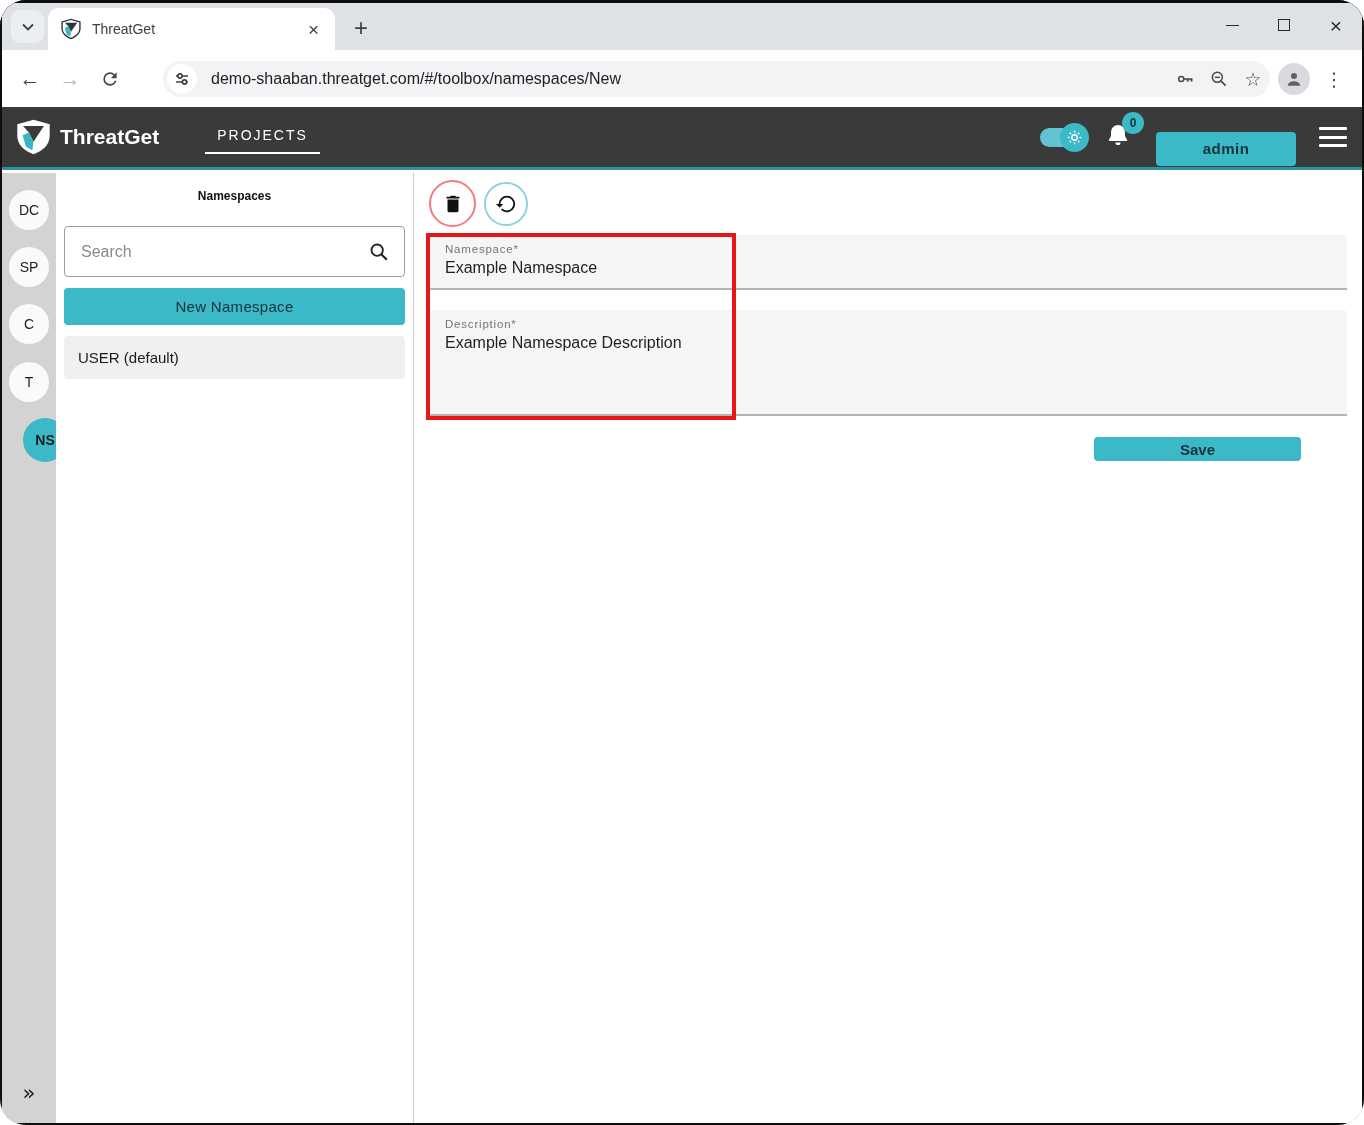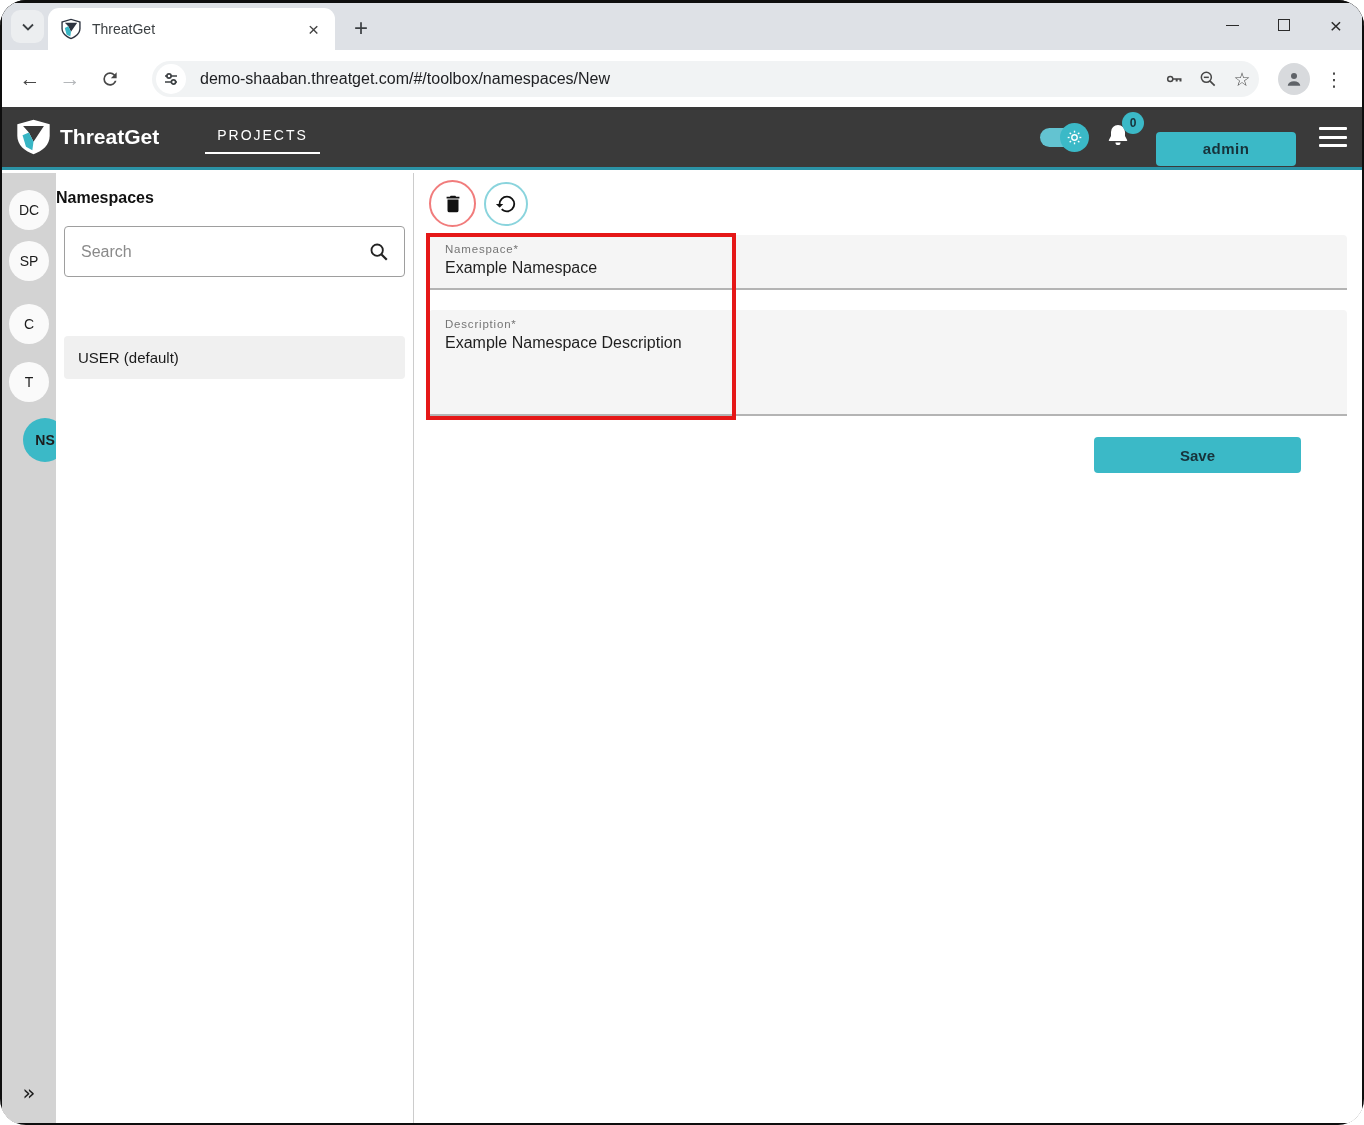--- a/index.html
+++ b/index.html
@@ -25,21 +25,21 @@
   .glyph-max { width:12px; height:12px; border:1.6px solid #2b2b2b; display:block; }
   .glyph-close { font-size:21px; line-height:1; }
 
   
   .toolbar { position:absolute; left:2px; top:50px; right:2px; height:57px; background:#fff;
              display:flex; align-items:center; }
   .nav-btn { width:40px; height:40px; border:none; background:none; font-size:21px; cursor:pointer;
              display:flex; align-items:center; justify-content:center; color:#474747; }
   .nav-btn.back { margin-left:8px; }
   .nav-btn.fwd { color:#b4b7ba; }
-  .omnibox { position:absolute; left:150px; top:11px; width:1107px; height:36px; background:#f1f3f4;
+  .omnibox { position:absolute; left:161px; top:11px; width:1107px; height:36px; background:#f1f3f4;
              border-radius:18px; display:flex; align-items:center; }
   .site-chip { width:30px; height:30px; border-radius:50%; background:#fff; margin-left:4px;
                display:flex; align-items:center; justify-content:center; cursor:pointer; }
   .url-text { font-size:16px; color:#202124; margin-left:14px; flex:1; white-space:nowrap; overflow:hidden; }
   .omni-icon { width:34px; height:34px; border:none; background:none; cursor:pointer;
                display:flex; align-items:center; justify-content:center; color:#474747; font-size:19px; }
   .avatar-btn { position:absolute; right:52px; top:13px; width:32px; height:32px; border-radius:50%;
                 background:#d8dadd; border:none; cursor:pointer; display:flex; align-items:center; justify-content:center; }
   .kebab-btn { position:absolute; right:12px; top:13px; width:32px; height:32px; border:none; background:none;
                font-size:19px; color:#474747; cursor:pointer; }
@@ -70,21 +70,21 @@
   .content { position:absolute; left:2px; top:173px; right:2px; bottom:2px; background:#fff; }
   .rail { position:absolute; left:0; top:0; width:54px; height:100%; background:var(--rail-bg,#d3d3d3); }
   .rail-avatar { position:absolute; left:7px; width:40px; height:40px; border-radius:50%; background:#fafafa;
                  color:#1c1c1c; font-size:14px; display:flex; align-items:center; justify-content:center; cursor:pointer; }
   .rail-avatar.active { width:44px; height:44px; left:21px; background:var(--accent,#3bb9c7); font-weight:bold; }
   .rail-expand { position:absolute; left:0; bottom:18px; width:54px; text-align:center; font-size:21px;
                  color:#1c1c1c; cursor:pointer; background:none; border:none; font-family:"DejaVu Sans",sans-serif; }
 
   .sidebar { position:absolute; left:54px; top:0; width:358px; height:100%; background:#fff;
              border-right:1px solid #ccc; }
-  .sb-title { position:absolute; top:16px; left:0; width:100%; font-size:16px;
+  .sb-title { position:absolute; top:16px; left:0; width:100%; text-align:center; font-size:12px;
               font-weight:bold; color:#111; }
   .sb-search { position:absolute; left:8px; top:53px; width:341px; height:51px; border:1px solid #9e9e9e;
                border-radius:4px; background:#fff; display:flex; align-items:center; }
   .sb-search input { flex:1; border:none; outline:none; font-size:16px; color:#222; padding-left:16px;
                      background:transparent; font-family:"Liberation Sans",sans-serif; }
   .sb-search input::placeholder { color:#8a8a8a; }
   .sb-search .mag { margin-right:14px; display:flex; }
   .sb-new { position:absolute; left:8px; top:115px; width:341px; height:37px; background:var(--accent,#3bb9c7);
             border:none; border-radius:4px; color:#17323a; font-size:15px; letter-spacing:.3px; cursor:pointer;
             font-family:"Liberation Sans",sans-serif; }
@@ -104,21 +104,21 @@
   .field-2 { top:137px; height:106px; }
   .field .flabel { font-size:11.5px; color:#757575; letter-spacing:.8px; }
   .field .fvalue { font-size:16px; color:#1f1f1f; margin-top:4px; }
 
   .annotation { position:absolute; left:11px; top:60px; width:310px; height:187px;
                 border:4px solid var(--annotation-red,#e51717); pointer-events:none; z-index:5; }
 
   .mkdefault-btn { position:absolute; left:344px; top:265px; width:272px; height:39px; background:#fff;
                    border:1px solid #d2d2d2; border-radius:4px; color:#9b9b9b; font-size:14px;
                    letter-spacing:.6px; cursor:pointer; font-family:"Liberation Sans",sans-serif; }
-  .save-btn { position:absolute; left:679px; top:264px; width:207px; height:36px;
+  .save-btn { position:absolute; left:679px; top:264px; width:207px; height:24px;
               background:var(--accent,#3bb9c7); border:none; border-radius:4px; color:#17323a;
               font-size:15px; font-weight:bold; cursor:pointer; font-family:"Liberation Sans",sans-serif; }
 </style>
 </head>
 <body>
 
 <div class="window">
 
   <div class="tabstrip">
     <button class="tab-search">
@@ -233,38 +233,39 @@
           <span></span>
           <span></span>
       </button>
     </div>
   </div>
 
   <div class="content">
 
     <div class="rail">
       <div class="rail-avatar" style="top:17px">DC</div>
-      <div class="rail-avatar" style="top:68px">SP</div>
+      <div class="rail-avatar" style="top:74px">SP</div>
       <div class="rail-avatar" style="top:131px">C</div>
       <div class="rail-avatar" style="top:189px">T</div>
       <div class="rail-avatar active" style="top:245px">NS</div>
       <button class="rail-expand">»</button>
     </div>
 
     <div class="sidebar">
       <div class="sb-title">Namespaces</div>
       <div class="sb-search">
         <input placeholder="Search" style="">
         <span class="mag">
           <svg width="22" height="22" viewBox="0 0 24 24">
             <circle cx="10" cy="10" r="6.2" fill="none" stroke="#222" stroke-width="2"></circle>
             <line x1="14.8" y1="14.8" x2="20.5" y2="20.5" stroke="#222" stroke-width="2.4"></line>
           </svg>
         </span>
       </div>
+      <button class="sb-new">New Namespace</button>
       <div class="sb-item">USER (default)</div>
     </div>
 
     <div class="main">
       <button class="round-btn trash-btn">
         <svg width="22" height="22" viewBox="0 0 24 24">
           <path fill="#111" d="M19,4H15.5L14.5,3H9.5L8.5,4H5V6H19M6,19A2,2 0 0,0 8,21H16A2,2 0 0,0 18,19V7H6V19Z"></path>
         </svg>
       </button>
       <button class="round-btn refresh-btn">

